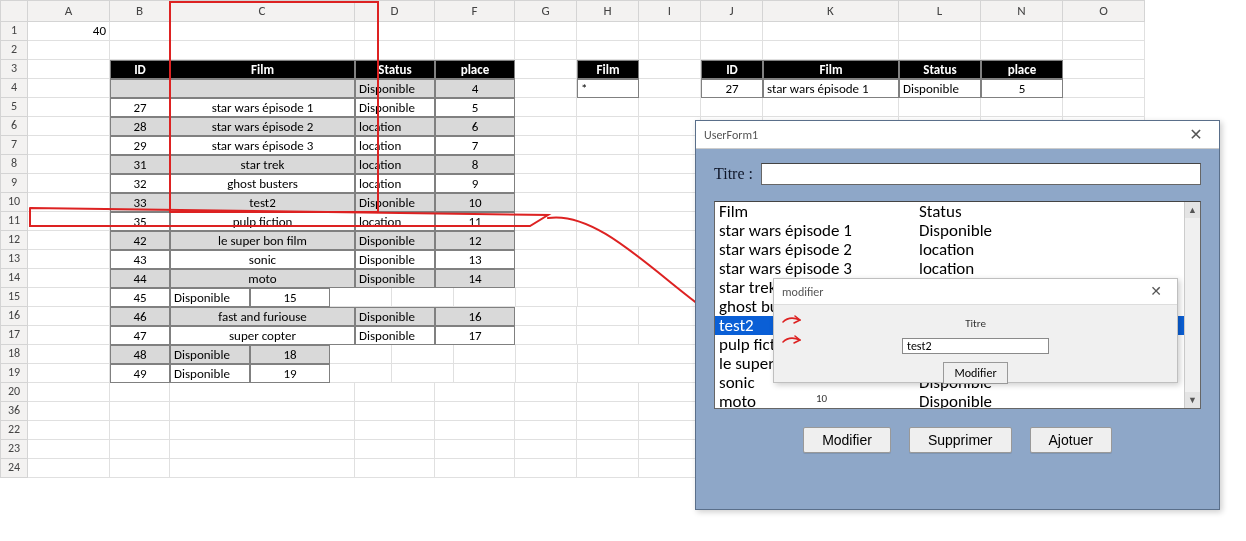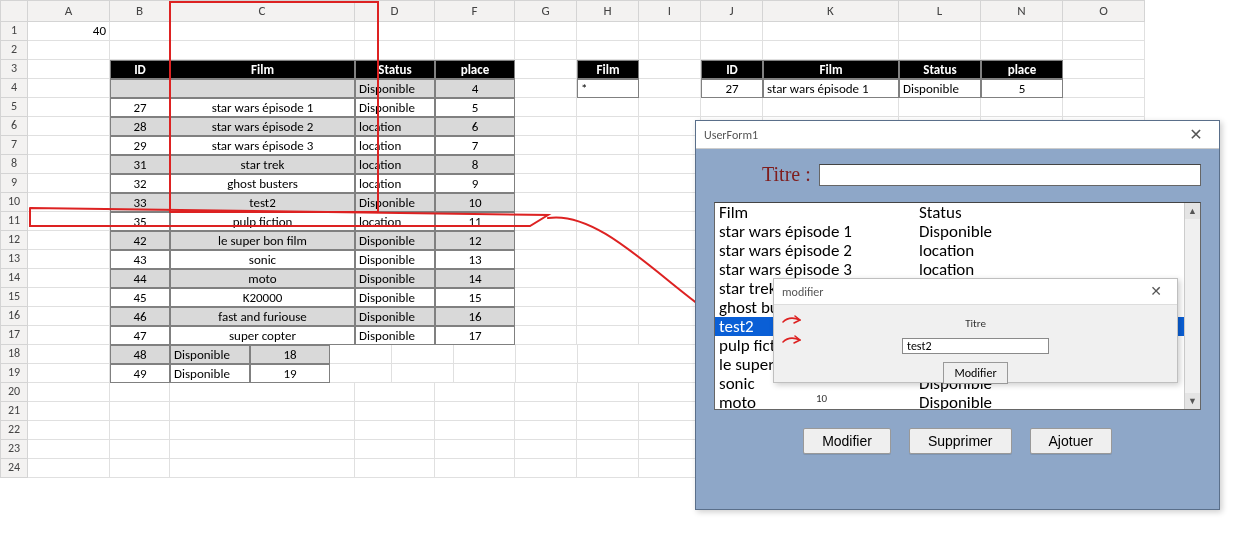--- a/index.html
+++ b/index.html
@@ -31,21 +31,21 @@
   
   .annot { position: absolute; pointer-events: none; }
   .annot svg { overflow: visible; }
 
   
   .userform { position: absolute; left: 695px; top: 120px; width: 525px; height: 390px; background: #8ea7c8; border: 1px solid #5a6f8a; box-shadow: 2px 2px 6px rgba(0,0,0,.2); font-family: Tahoma, Arial, sans-serif; }
   .userform .titlebar { height: 28px; background: #fff; border-bottom: 1px solid #ccc; display: flex; align-items: center; padding: 0 8px; font-size: 12px; color: #555; justify-content: space-between; }
   .userform .titlebar .spacer { flex: 1; }
   .userform .titlebar .xbtn { width: 30px; text-align: center; color: #555; font-size: 16px; }
   .userform .body { padding: 14px 18px; position: relative; }
-  .uf-label { color: #7f1d1d; font-family: "Times New Roman", serif; font-size: 20px; margin-right: 8px; margin-left: 48px; }
+  .uf-label { color: #0f172a; font-family: "Times New Roman", serif; font-size: 16px; margin-right: 8px; }
   .uf-row { display: flex; align-items: center; margin-bottom: 16px; }
   .uf-input { flex: 1; height: 22px; background: #fff; border: 1px solid #666; border-top-color: #444; padding: 0 4px; font-size: 13px; }
   .uf-list { background: #fff; border: 1px solid #666; border-top-color: #444; height: 208px; position: relative; overflow: hidden; }
   .uf-list .hdrrow, .uf-list .datarow { display: flex; font-family: "Times New Roman", serif; font-size: 17px; height: 19px; line-height: 19px; }
   .uf-list .c1 { width: 200px; padding-left: 4px; }
   .uf-list .c2 { flex: 1; padding-left: 4px; }
   .uf-list .sel { background: #0a5fd6; color: #fff; }
   .uf-list .sb { position: absolute; right: 0; top: 0; bottom: 0; width: 16px; background: #f0f0f0; border-left: 1px solid #ccc; }
   .uf-list .sb .arr { height: 16px; text-align: center; font-size: 9px; line-height: 16px; color: #555; background: #e4e4e4; }
   .uf-btns { display: flex; justify-content: center; gap: 18px; margin-top: 18px; }
@@ -307,21 +307,20 @@
         <div class="cell w-J"></div>
         <div class="cell w-K"></div>
         <div class="cell w-L"></div>
         <div class="cell w-N"></div>
         <div class="cell w-O"></div>
       </div>
       <div class="row">
         <div class="rh">15</div>
         <div class="cell w-A"></div>
         <div class="cell w-B bcell center">45</div>
-        <div class="cell w-C bcell center">K20000</div>
         <div class="cell w-D bcell">Disponible</div>
         <div class="cell w-F bcell center">15</div>
         <div class="cell w-G"></div>
         <div class="cell w-H"></div>
         <div class="cell w-I"></div>
         <div class="cell w-J"></div>
         <div class="cell w-K"></div>
         <div class="cell w-L"></div>
         <div class="cell w-N"></div>
         <div class="cell w-O"></div>
@@ -398,21 +397,21 @@
         <div class="cell w-G"></div>
         <div class="cell w-H"></div>
         <div class="cell w-I"></div>
         <div class="cell w-J"></div>
         <div class="cell w-K"></div>
         <div class="cell w-L"></div>
         <div class="cell w-N"></div>
         <div class="cell w-O"></div>
       </div>
       <div class="row">
-        <div class="rh">21</div>
+        <div class="rh">36</div>
         <div class="cell w-A"></div>
         <div class="cell w-B"></div>
         <div class="cell w-C"></div>
         <div class="cell w-D"></div>
         <div class="cell w-F"></div>
         <div class="cell w-G"></div>
         <div class="cell w-H"></div>
         <div class="cell w-I"></div>
         <div class="cell w-J"></div>
         <div class="cell w-K"></div>

